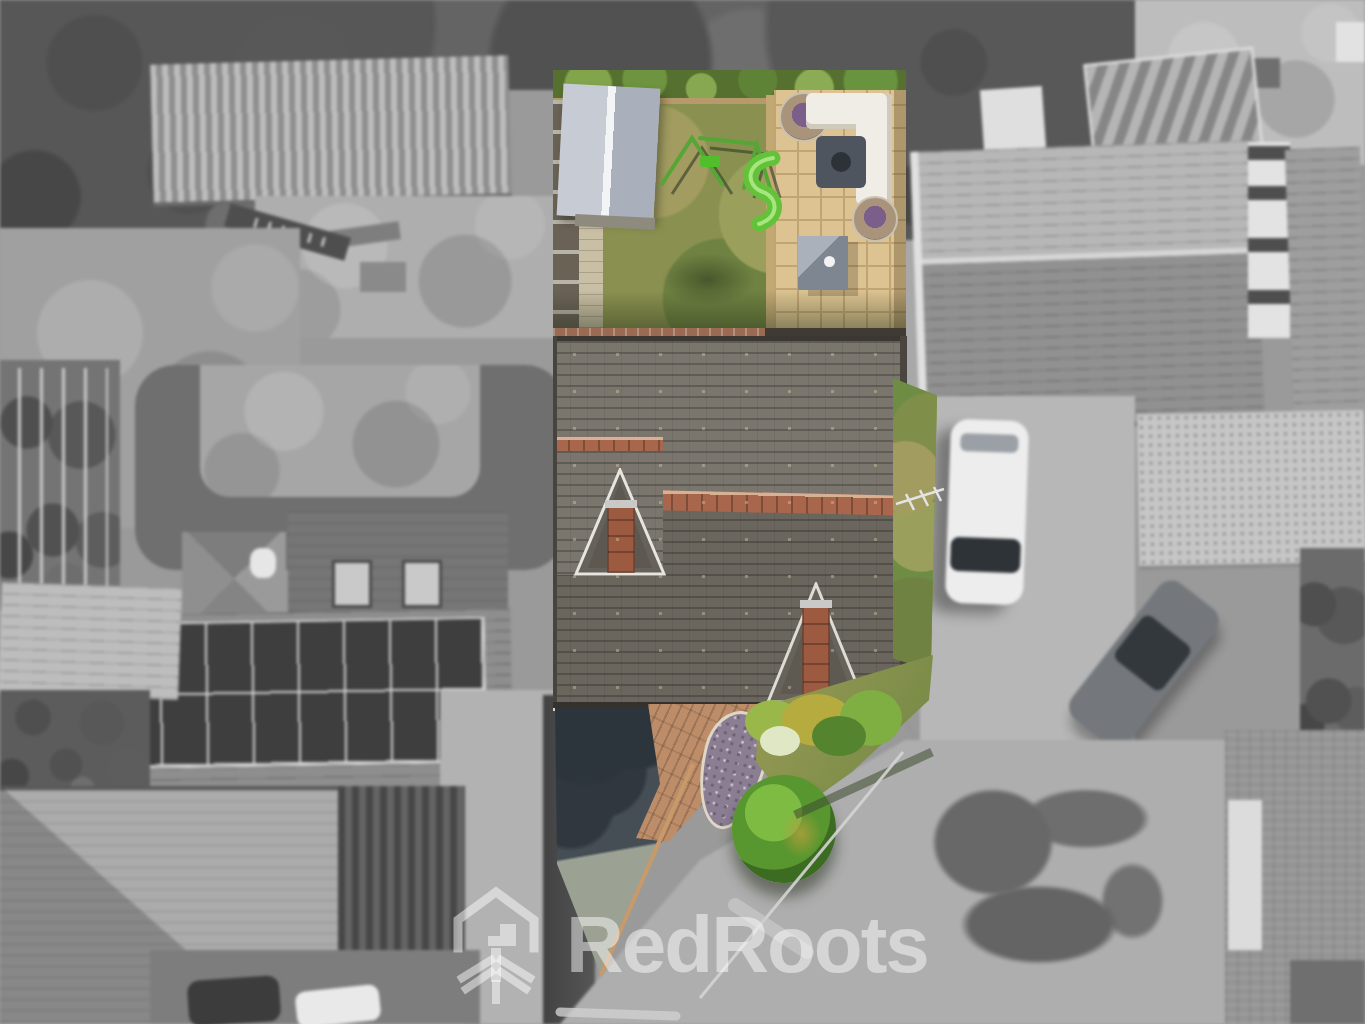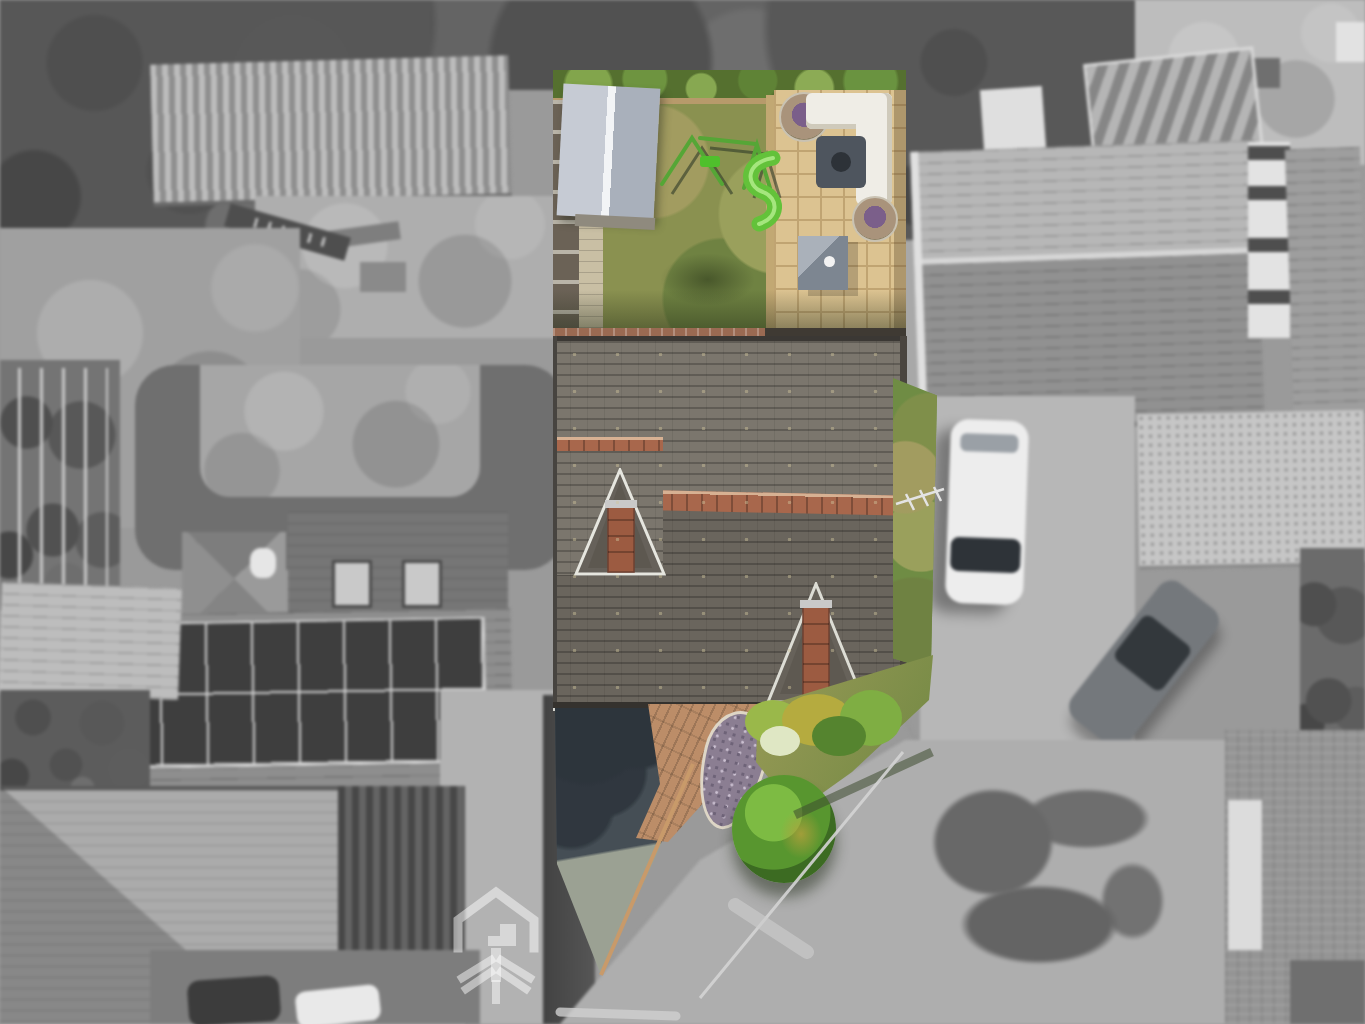--- a/index.html
+++ b/index.html
@@ -225,15 +225,16 @@
   </div>
 
   <div class="a wm" style="left:452px;top:886px;">
     <svg width="88" height="118" viewBox="0 0 88 118" fill="none" stroke="rgba(255,255,255,.48)" stroke-width="9" stroke-linecap="square">
       <path d="M6 62 V34 L44 6 L82 34 V62"></path>
       <rect x="48" y="38" width="16" height="22" fill="rgba(255,255,255,.48)" stroke="none"></rect>
       <rect x="36" y="50" width="12" height="10" fill="rgba(255,255,255,.48)" stroke="none"></rect>
       <rect x="39" y="62" width="10" height="34" fill="rgba(255,255,255,.48)" stroke="none"></rect>
       <path d="M39 74 L10 92 M39 86 L14 103 M49 74 L78 92 M49 86 L74 103 M44 98 L44 114" stroke-width="8"></path>
     </svg>
+    <div class="wm-text">RedRoots</div>
   </div>
 
 </div>
 
 </body></html>

